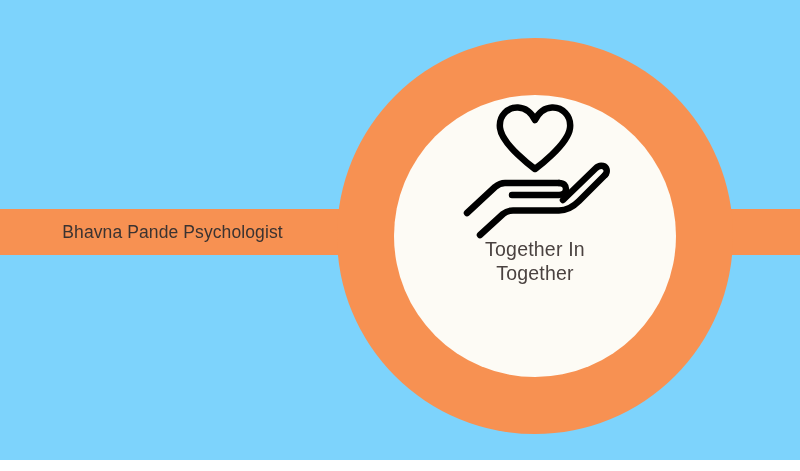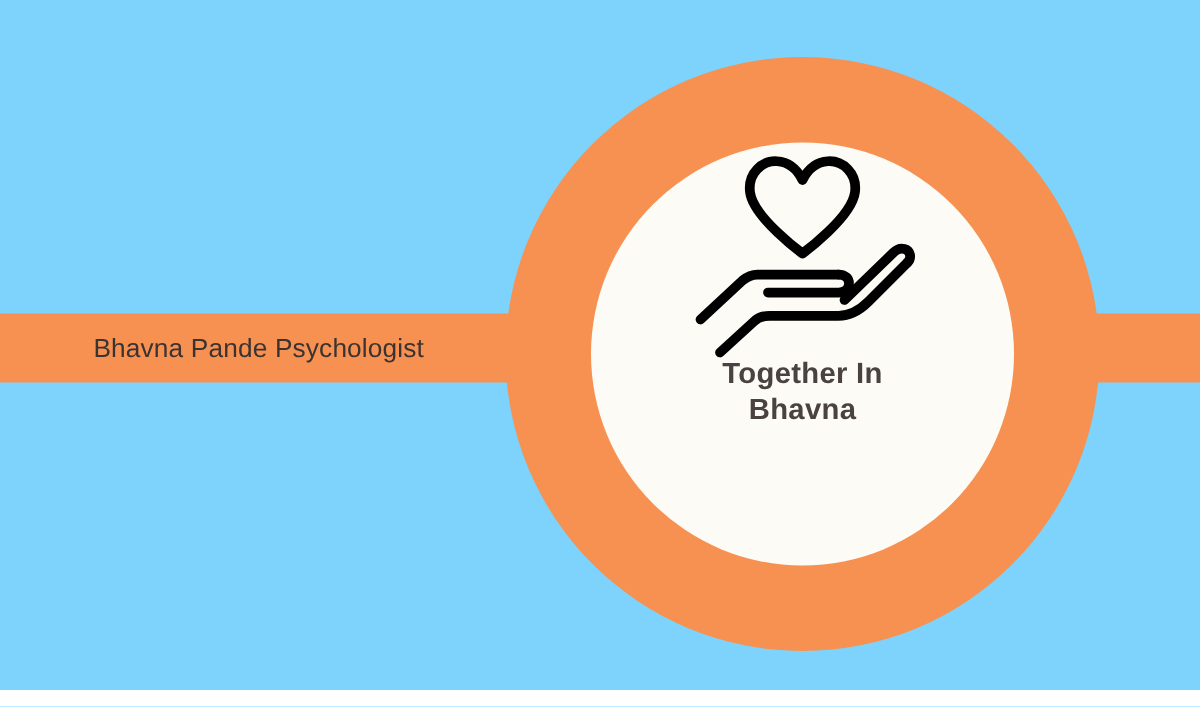--- a/index.html
+++ b/index.html
@@ -94,21 +94,21 @@
     height: 140px;
   }
 
   #tagline {
     margin-top: -4px;
     text-align: center;
     font-size: 19.5px;
     line-height: 24px;
     color: #4A4240;
     letter-spacing: 0.2px;
-    font-weight: 700;
+    font-weight: 400;
   }
   .tagline-line { display: block; }
 </style>
 </head>
 <body>
 
 <div id="logo-canvas">
 
   <div class="bar" id="bar-left"></div>
 
@@ -149,17 +149,17 @@
                L 150 74"></path>
 
       <path d="M150 74
                C 153 71, 152 66, 148 65
                C 145 64.2, 142.5 65.5, 140.5 67.5
                L 108 99"></path>
     </svg>
 
     <div id="tagline">
       <span class="tagline-line">Together In</span>
-      <span class="tagline-line">Bhavna</span>
+      <span class="tagline-line">Together</span>
     </div>
 
   </div>
 </div>
 
 </body></html>

